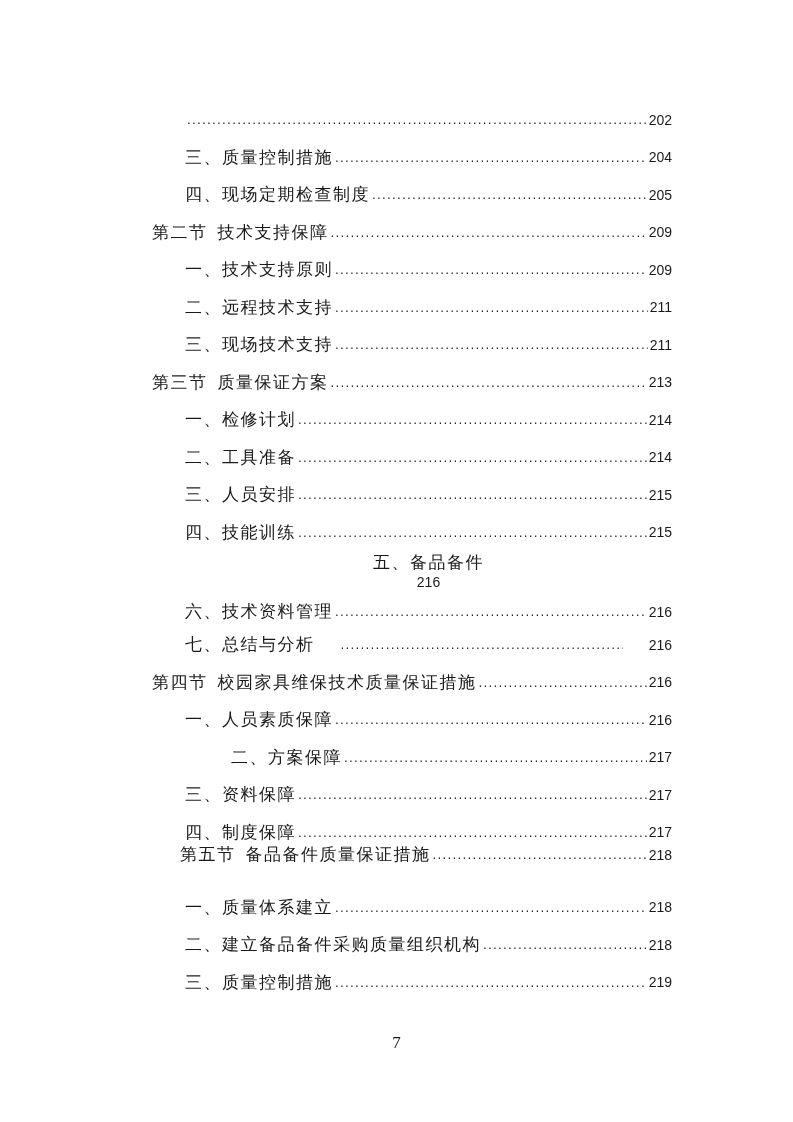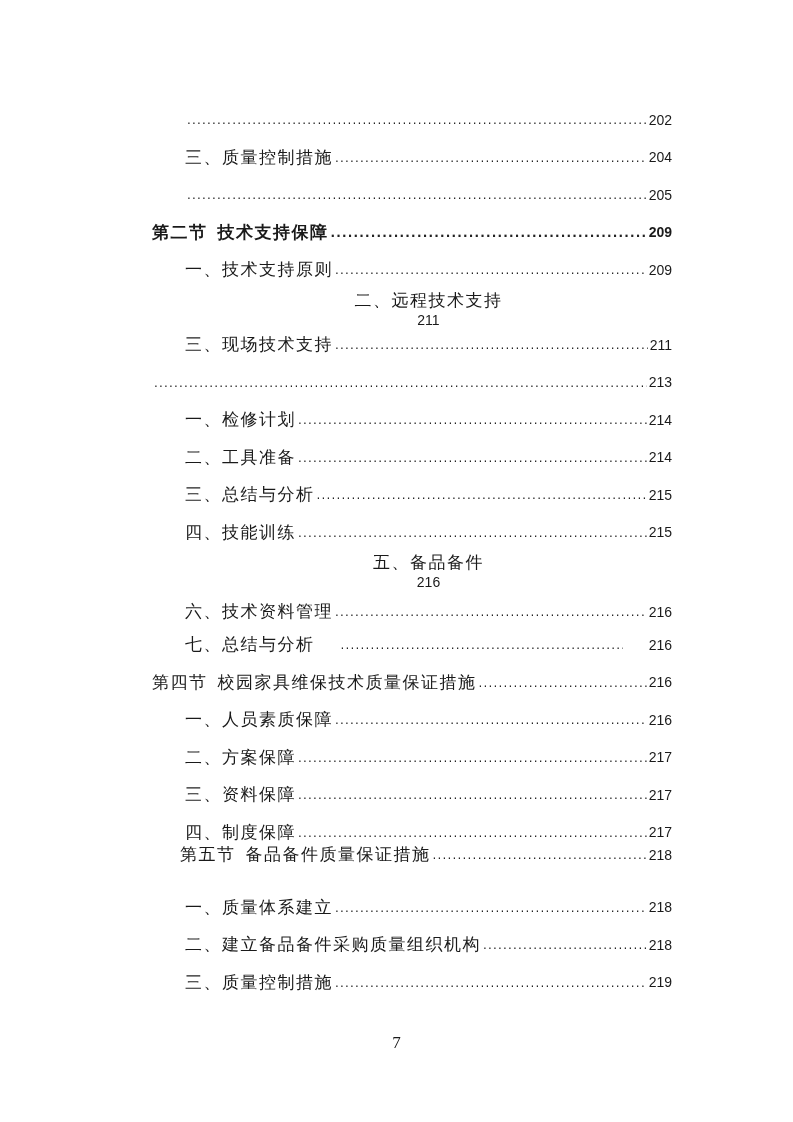--- a/index.html
+++ b/index.html
@@ -26,59 +26,61 @@
     <div class="row l2" style="top: 0px;">
       <span class="leader"></span>
       <span class="page">202</span>
     </div>
     <div class="row l2" style="top: 37.5px;">
       <span class="title">三、质量控制措施</span>
       <span class="leader"></span>
       <span class="page">204</span>
     </div>
     <div class="row l2" style="top: 75px;">
+      <span class="title">四、现场定期检查制度</span>
       <span class="leader"></span>
       <span class="page">205</span>
     </div>
-    <div class="row l1" style="top: 112.5px; font-weight: bold;">
+    <div class="row l1" style="top: 112.5px;">
       <span class="title"><span class="sec">第二节</span><span>技术支持保障</span></span>
       <span class="leader"></span>
       <span class="page">209</span>
     </div>
     <div class="row l2" style="top: 150px;">
       <span class="title">一、技术支持原则</span>
       <span class="leader"></span>
       <span class="page">209</span>
     </div>
-    <div class="row l2" style="top: 187.5px; flex-direction: column;">
+    <div class="row l2" style="top: 187.5px;">
       <span class="title">二、远程技术支持</span>
       <span class="leader"></span>
       <span class="page">211</span>
     </div>
     <div class="row l2" style="top: 225px;">
       <span class="title">三、现场技术支持</span>
       <span class="leader"></span>
       <span class="page">211</span>
     </div>
     <div class="row l1" style="top: 262.5px;">
+      <span class="title"><span class="sec">第三节</span><span>质量保证方案</span></span>
       <span class="leader"></span>
       <span class="page">213</span>
     </div>
     <div class="row l2" style="top: 300px;">
       <span class="title">一、检修计划</span>
       <span class="leader"></span>
       <span class="page">214</span>
     </div>
     <div class="row l2" style="top: 337.5px;">
       <span class="title">二、工具准备</span>
       <span class="leader"></span>
       <span class="page">214</span>
     </div>
     <div class="row l2" style="top: 375px;">
-      <span class="title">三、总结与分析</span>
+      <span class="title">三、人员安排</span>
       <span class="leader"></span>
       <span class="page">215</span>
     </div>
     <div class="row l2" style="top: 412.5px;">
       <span class="title">四、技能训练</span>
       <span class="leader"></span>
       <span class="page">215</span>
     </div>
     <div class="row l2" style="top: 450px; flex-direction: column;">
       <span class="title">五、备品备件</span>
@@ -98,21 +100,21 @@
     <div class="row l1" style="top: 562.5px;">
       <span class="title"><span class="sec">第四节</span><span>校园家具维保技术质量保证措施</span></span>
       <span class="leader"></span>
       <span class="page">216</span>
     </div>
     <div class="row l2" style="top: 600px;">
       <span class="title">一、人员素质保障</span>
       <span class="leader"></span>
       <span class="page">216</span>
     </div>
-    <div class="row l2" style="top: 637.5px;">
+    <div class="row l2" style="top: 637.5px; margin-left: 46px;">
       <span class="title">二、方案保障</span>
       <span class="leader"></span>
       <span class="page">217</span>
     </div>
     <div class="row l2" style="top: 675px;">
       <span class="title">三、资料保障</span>
       <span class="leader"></span>
       <span class="page">217</span>
     </div>
     <div class="row l2" style="top: 712.5px;">

